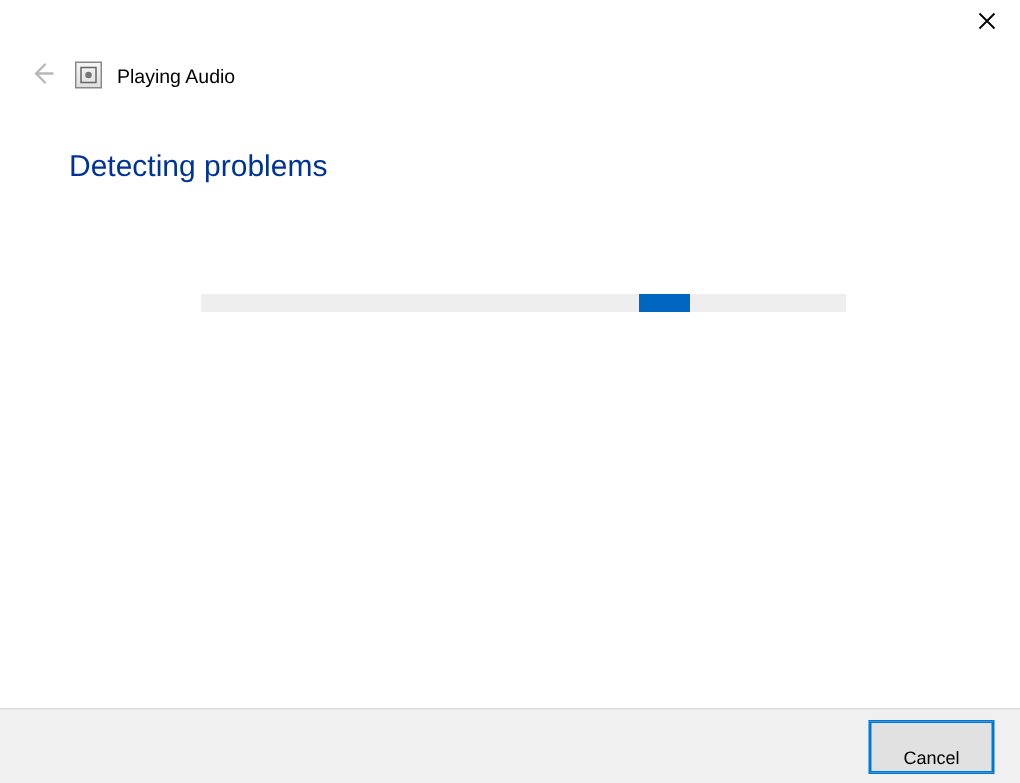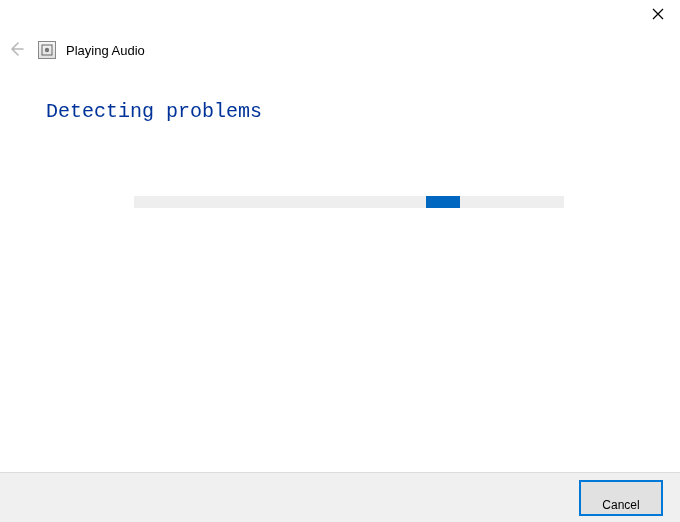--- a/index.html
+++ b/index.html
@@ -25,21 +25,21 @@
       height: 30px;
       display: flex;
       align-items: center;
       justify-content: center;
       cursor: pointer;
     }
     .close-btn svg { width: 12px; height: 12px; }
     .header {
       position: absolute;
       top: 38px;
-      left: 4px;
+      left: 16px;
       display: flex;
       align-items: center;
       gap: 10px;
     }
     .back-arrow {
       width: 24px;
       height: 24px;
       display: flex;
       align-items: center;
       justify-content: center;
@@ -63,21 +63,20 @@
     .content {
       position: absolute;
       top: 100px;
       left: 46px;
       right: 46px;
     }
     .heading {
       font-size: 20px;
       font-weight: 400;
       color: #003399;
-      font-family: Liberation Mono, monospace;
     }
     .progress-track {
       position: absolute;
       top: 196px;
       left: 134px;
       width: 430px;
       height: 12px;
       background: #eeeeee;
     }
     .progress-chunk {

